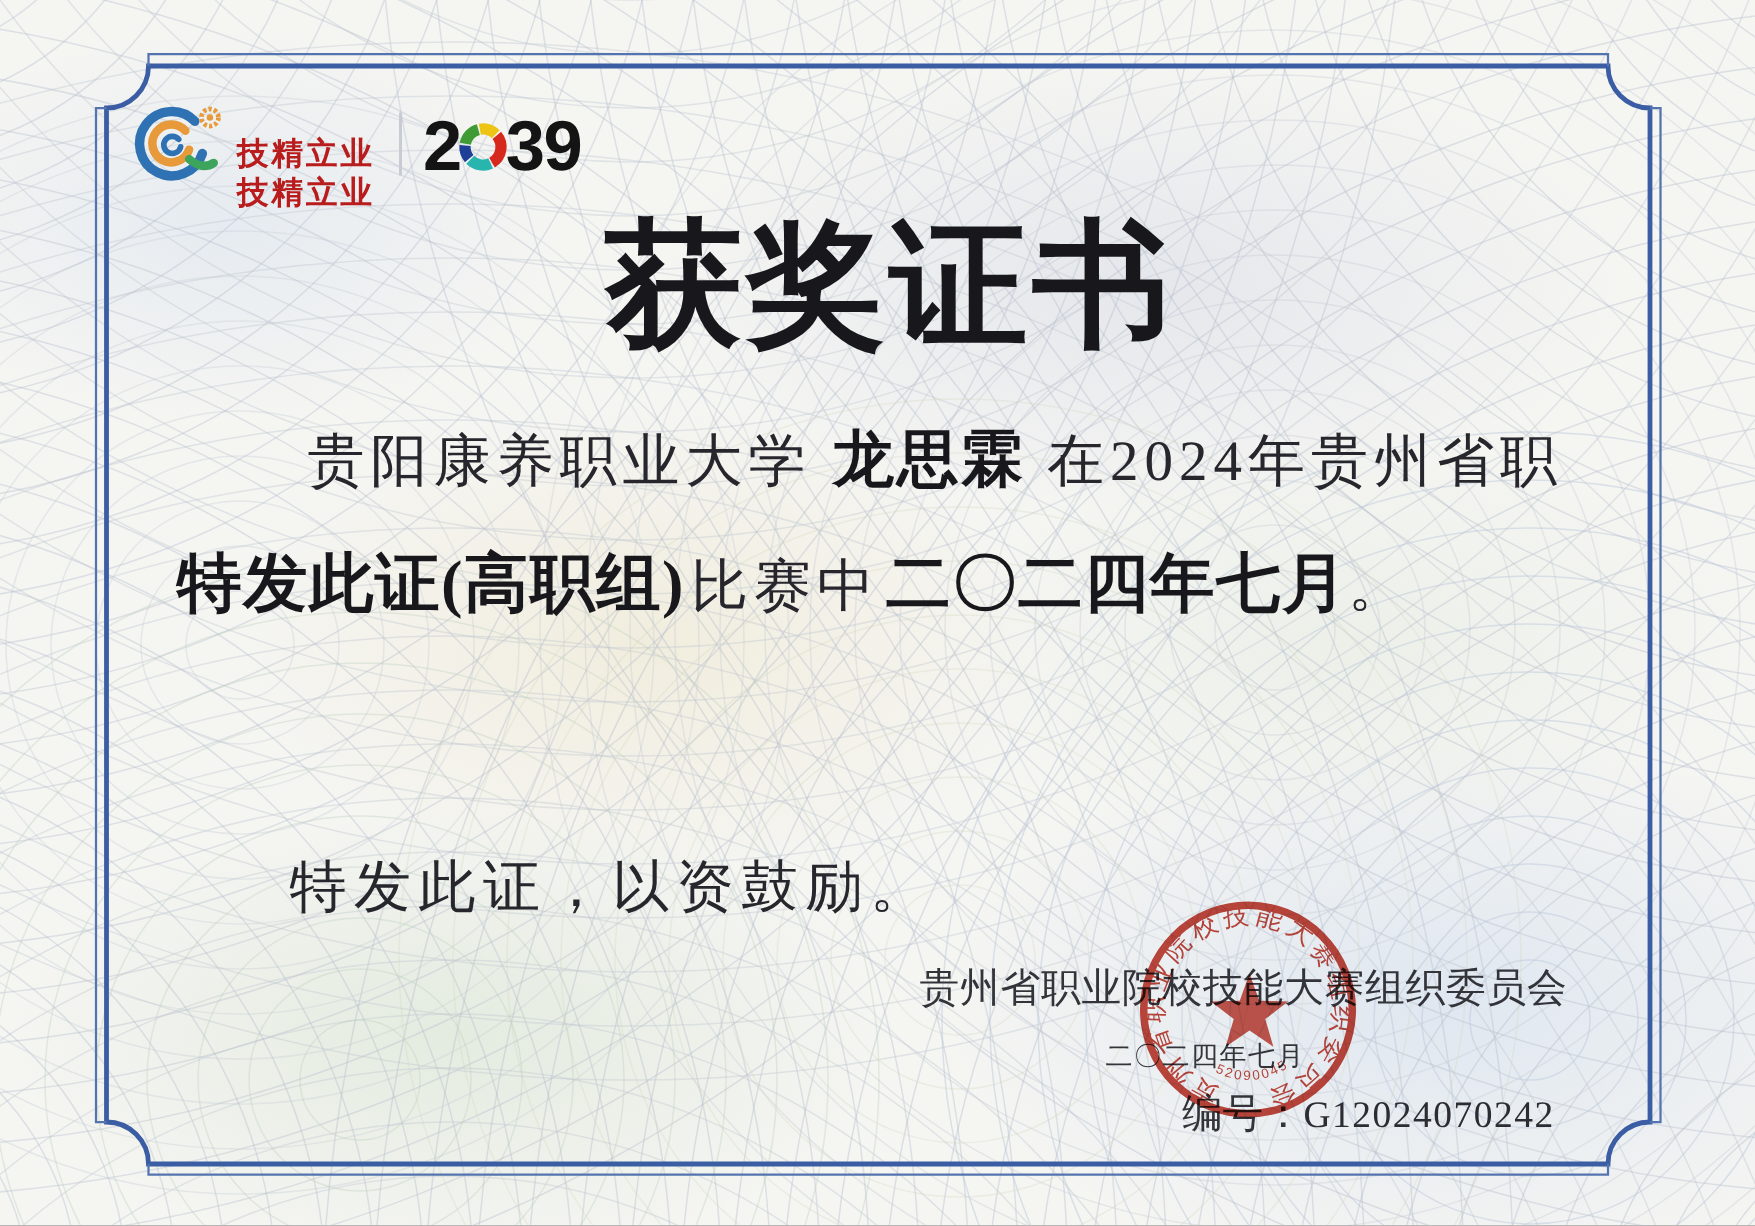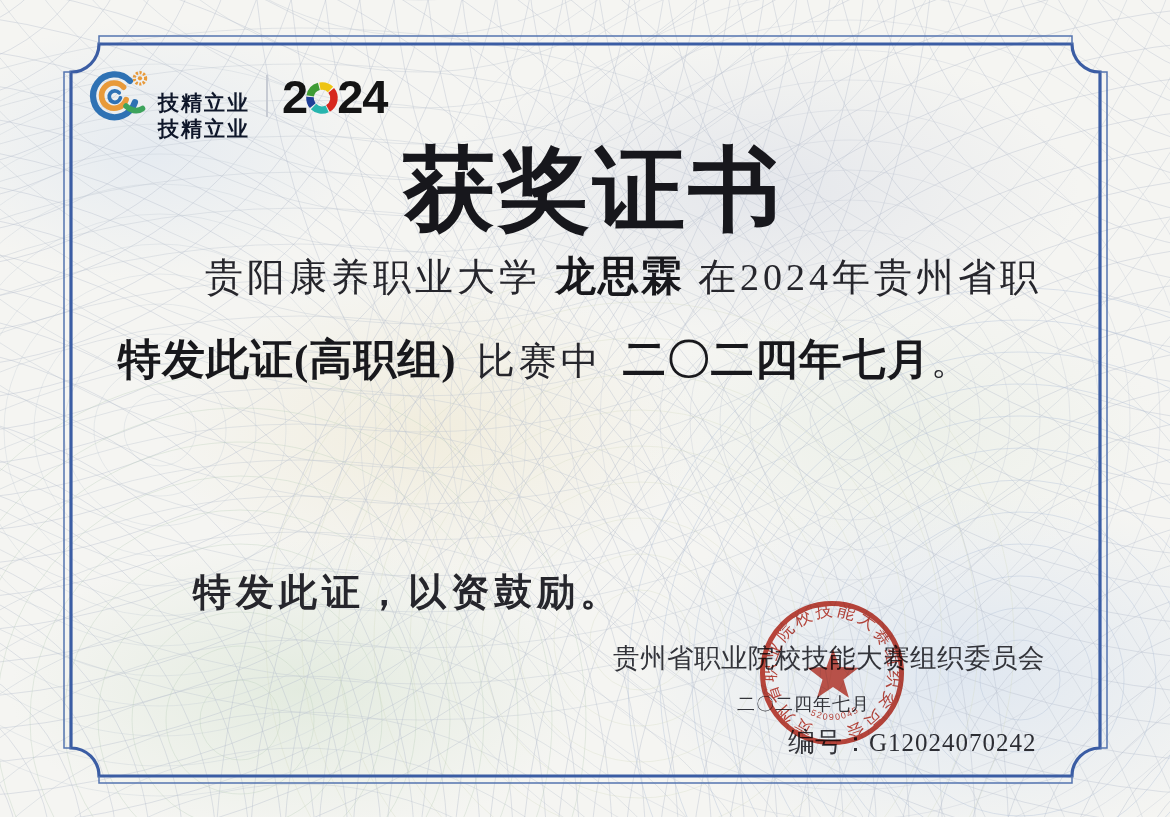--- a/index.html
+++ b/index.html
@@ -6,40 +6,40 @@
   .cert{
     position:relative;width:1170px;height:817px;overflow:hidden;
     background:#f5f5f2;
     font-family:"Liberation Serif","DejaVu Serif",serif;
     color:#26262c;
   }
   svg.layer{position:absolute;left:0;top:0;pointer-events:none;}
   
   .logo{position:absolute;left:84px;top:50px;display:flex;align-items:center;}
   .slogan{font-family:"Liberation Sans","DejaVu Sans",sans-serif;font-weight:bold;
-    font-size:21px;line-height:26px;letter-spacing:2px;color:#0f172a;margin-left:10px;margin-top:40px;}
+    font-size:21px;line-height:26px;letter-spacing:2px;color:#b91c1c;margin-left:10px;margin-top:40px;}
   .logo-divider{width:2px;height:42px;background:#c7cbd3;margin:0 14px 0 16px;}
   .year{display:flex;align-items:center;font-family:"Liberation Sans","DejaVu Sans",sans-serif;
     font-weight:900;font-size:47px;letter-spacing:-1px;color:#141414;}
   .year svg{margin:3px -2px 0 -2px;}
   
   .title{position:absolute;left:0;right:0;top:128px;text-align:center;
     font-size:92px;font-weight:900;letter-spacing:3px;color:#17171c;
     transform:translateX(8px);white-space:nowrap;}
   
-  .bodytext{position:absolute;left:118px;right:100px;top:234px;
+  .bodytext{position:absolute;left:118px;right:100px;top:264px;
     font-size:38px;letter-spacing:4px;color:#26262c;}
   .bodytext .line{height:84px;line-height:84px;white-space:nowrap;}
   .indent{padding-left:87px;}
   .bname{font-weight:800;font-size:41px;letter-spacing:2px;margin:0 14px;color:#18181c;}
   .bseg{font-weight:800;font-size:43px;letter-spacing:1px;color:#18181c;}
   .gapL{margin-left:30px;}
-  .mid{margin:0 20px;}
+  .mid{margin:0 4px;}
   .closing{position:absolute;left:193px;top:570px;font-size:38px;letter-spacing:5px;
-    line-height:44px;color:#26262c;white-space:nowrap;font-weight:bold;}
+    line-height:44px;color:#26262c;white-space:nowrap;}
   
   .issuer{position:absolute;left:613px;top:640px;font-size:26.5px;letter-spacing:0.5px;color:#33343a;white-space:nowrap;}
   .date{position:absolute;left:737px;top:692px;font-size:18px;letter-spacing:1px;color:#33343a;white-space:nowrap;}
   .serial{position:absolute;left:788px;top:724px;font-size:27px;color:#33343a;white-space:nowrap;}
   .serial .num{font-size:25px;letter-spacing:1px;color:#2c2d33;}
   
   .sealwrap{position:absolute;left:751px;top:592px;mix-blend-mode:multiply;opacity:.92;}
 </style>
 </head>
 <body>
@@ -334,21 +334,21 @@
     <div class="logo-divider"></div>
     <div class="year">
       <span>2</span>
       <svg width="34" height="34" viewBox="0 0 34 34">
         <path d="M 5.2 14.9 A 12 12 0 0 1 13.9 5.4" fill="none" stroke="#3f9c35" stroke-width="7.5"></path>
         <path d="M 14.9 5.2 A 12 12 0 0 1 25.5 8.5" fill="none" stroke="#eec414" stroke-width="7.5"></path>
         <path d="M 26.2 9.3 A 12 12 0 0 1 23 27.4" fill="none" stroke="#d7281e" stroke-width="7.5"></path>
         <path d="M 22.1 27.9 A 12 12 0 0 1 8.5 25.5" fill="none" stroke="#27b5ae" stroke-width="7.5"></path>
         <path d="M 7.8 24.7 A 12 12 0 0 1 5 16" fill="none" stroke="#1f3f97" stroke-width="7.5"></path>
       </svg>
-      <span>24</span>
+      <span>39</span>
     </div>
   </div>
 
   <div class="title">获奖证书</div>
 
   <div class="bodytext">
     <div class="line indent">
       <span>贵阳康养职业大学</span><span class="bname">龙思霖</span><span>在2024年贵州省职</span>
     </div>
     <div class="line">

